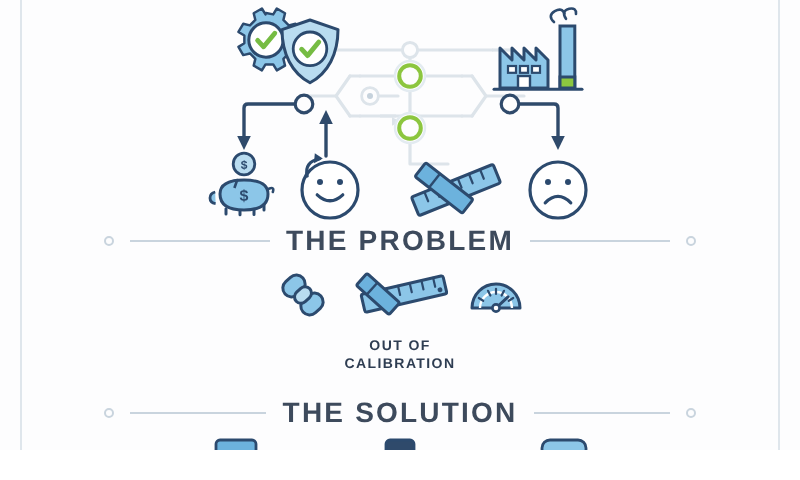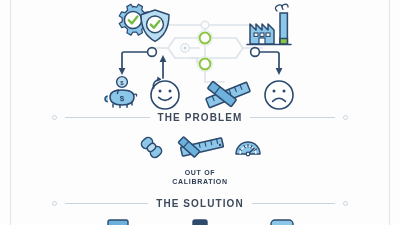--- a/index.html
+++ b/index.html
@@ -34,21 +34,21 @@
   .divider .rule {
     flex: 1 1 auto; height: 1px;
     background: #c9d4de;
   }
   .divider .endcap {
     width: 5px; height: 5px; border-radius: 50%;
     border: 1px solid #c9d4de; background: #fdfdfe;
     flex: 0 0 auto;
   }
   .divider .label {
-    font-size: 10px; letter-spacing: 1.1px; font-weight: 600;
+    font-size: 14px; letter-spacing: 1.1px; font-weight: 600;
     color: #3d4a5c; white-space: nowrap;
   }
   #divider-problem  { top: 112px; }
   #divider-solution { top: 198px; align-items: center; }
 
   
   .problem-block {
     position: absolute; left: 0; top: 135px; width: 400px;
     display: flex; flex-direction: column; align-items: center;
   }

